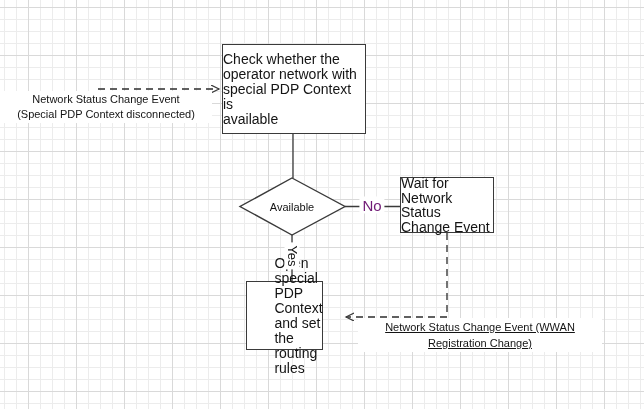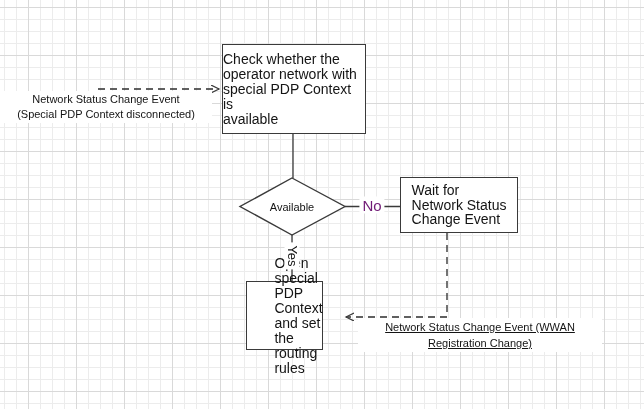--- a/index.html
+++ b/index.html
@@ -22,21 +22,21 @@
     position:absolute;
     box-sizing:border-box;
     background:#ffffff;
     border:1.4px solid #3a3a3a;
     display:flex;align-items:center;justify-content:center;
     text-align:left;
     font-size:14px;line-height:15px;color:#141414;
     white-space:pre-line;
   }
   #check-box{left:222px;top:44px;width:144px;height:90px;}
-  #wait-box{left:400px;top:177px;width:118px;height:56px;line-height:14.5px;}
+  #wait-box{left:400px;top:177px;width:94px;height:56px;line-height:14.5px;}
   #open-box{left:246px;top:281px;width:77px;height:69px;line-height:15px;padding-left:28px;}
   .float-label{
     position:absolute;
     background:#ffffff;
     text-align:center;
     color:#141414;
     white-space:pre-line;
   }
   #trigger-left{left:0px;top:49px;width:212px;font-size:11px;line-height:15px;padding:1px 0;margin-top:42px;}
   #trigger-bottom{left:358px;top:318px;width:244px;font-size:11px;line-height:16px;padding:1px 0;text-decoration:underline;}

